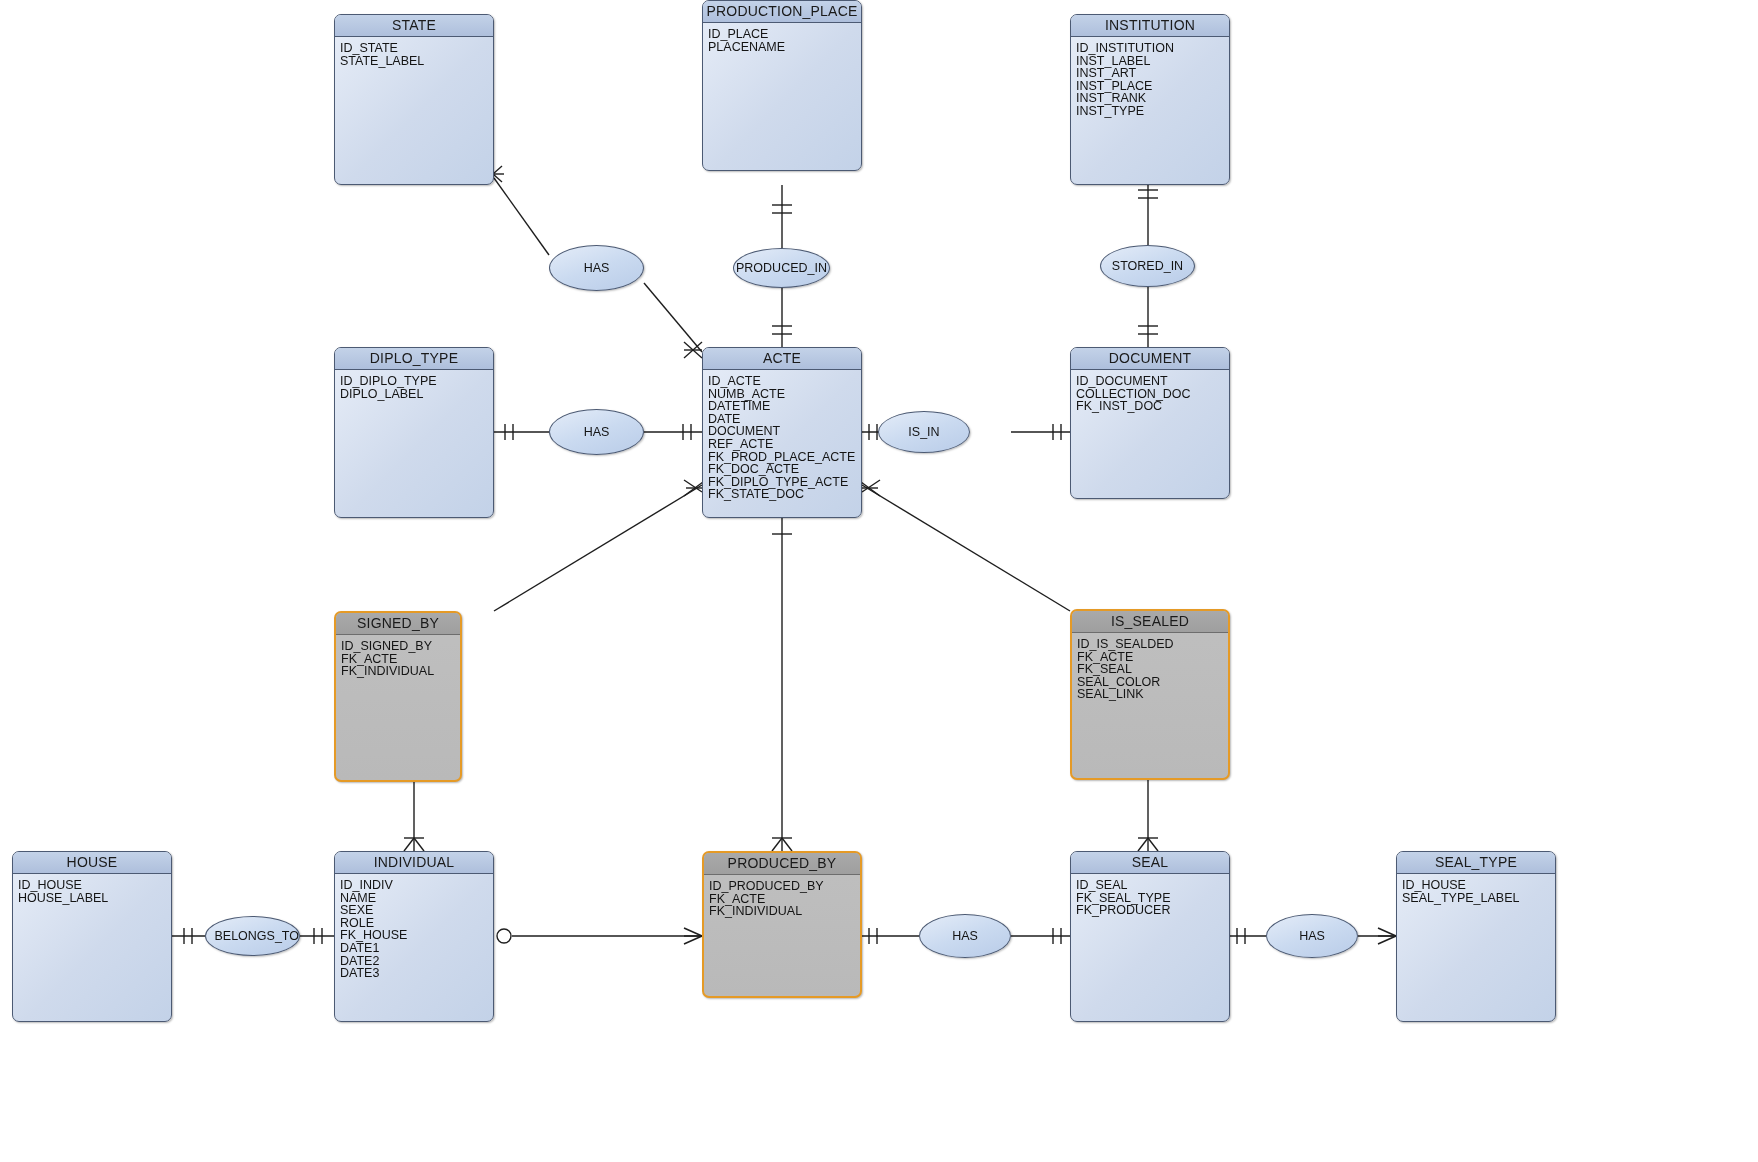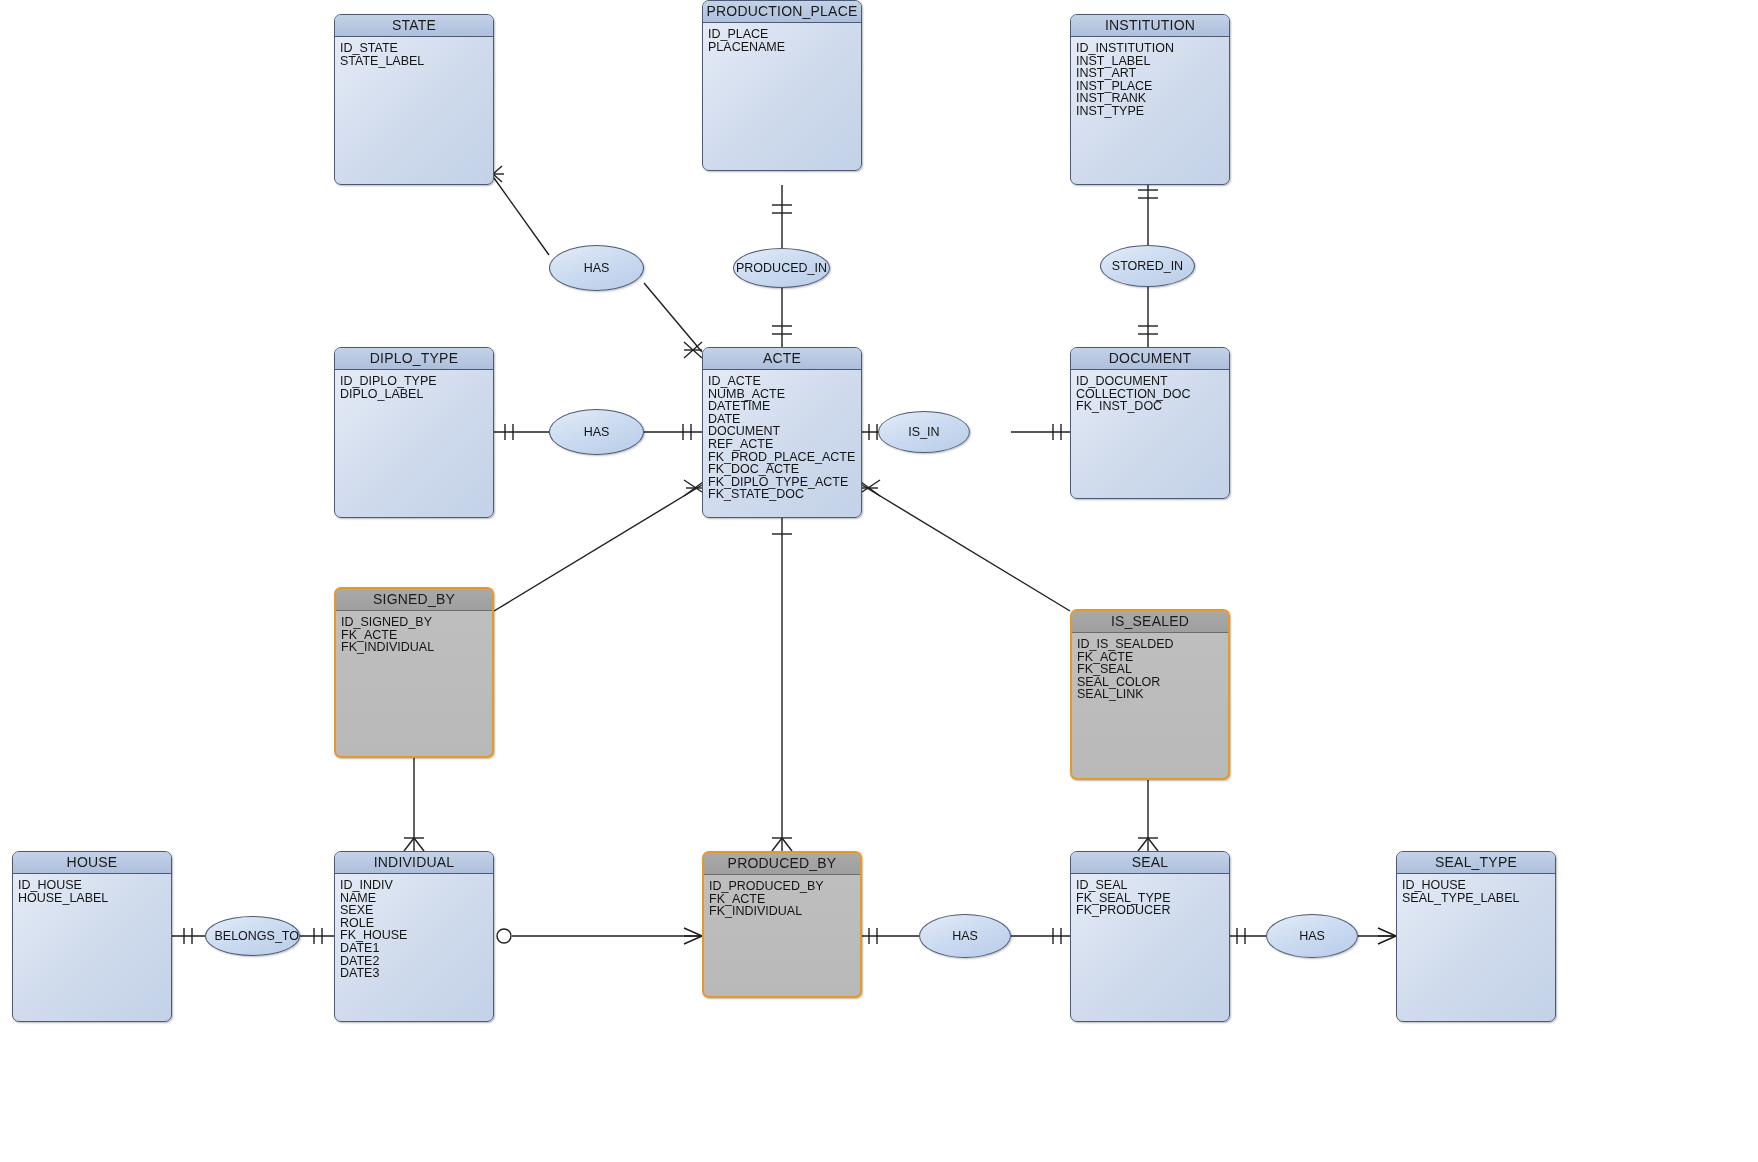--- a/index.html
+++ b/index.html
@@ -212,21 +212,21 @@
         </div>
       </div>
       <div class="entity" style="left: 1070px; top: 347px; width: 160px; height: 152px;">
         <div class="hdr">DOCUMENT</div>
         <div class="attrs">
           <div>ID_DOCUMENT</div>
           <div>COLLECTION_DOC</div>
           <div>FK_INST_DOC</div>
         </div>
       </div>
-      <div class="entity assoc" style="left: 334px; top: 587px; width: 160px; height: 171px;">
+      <div class="entity assoc" style="left: 334px; top: 611px; width: 128px; height: 171px;">
         <div class="hdr">SIGNED_BY</div>
         <div class="attrs">
           <div>ID_SIGNED_BY</div>
           <div>FK_ACTE</div>
           <div>FK_INDIVIDUAL</div>
         </div>
       </div>
       <div class="entity assoc" style="left: 1070px; top: 581px; width: 160px; height: 171px; margin-top: 28px;">
         <div class="hdr">IS_SEALED</div>
         <div class="attrs">

